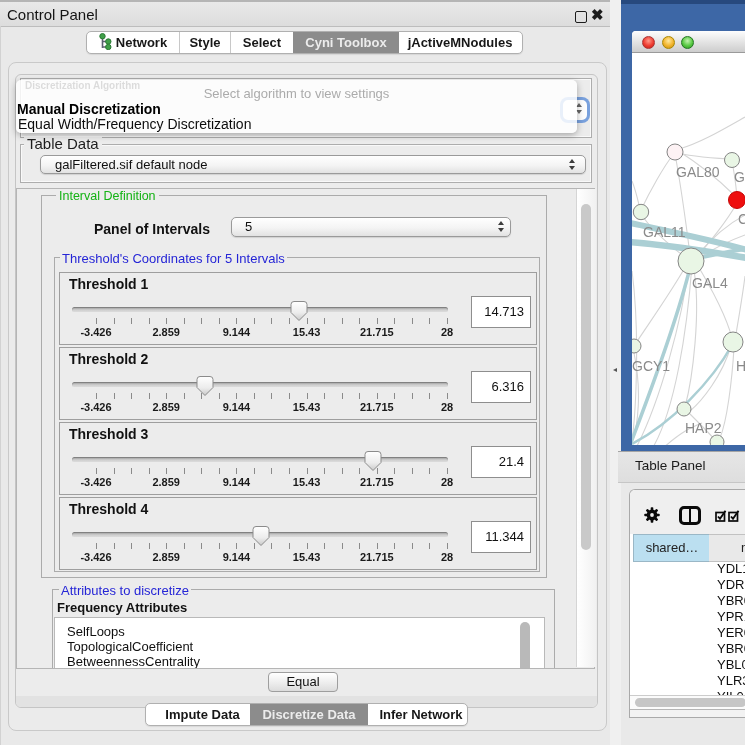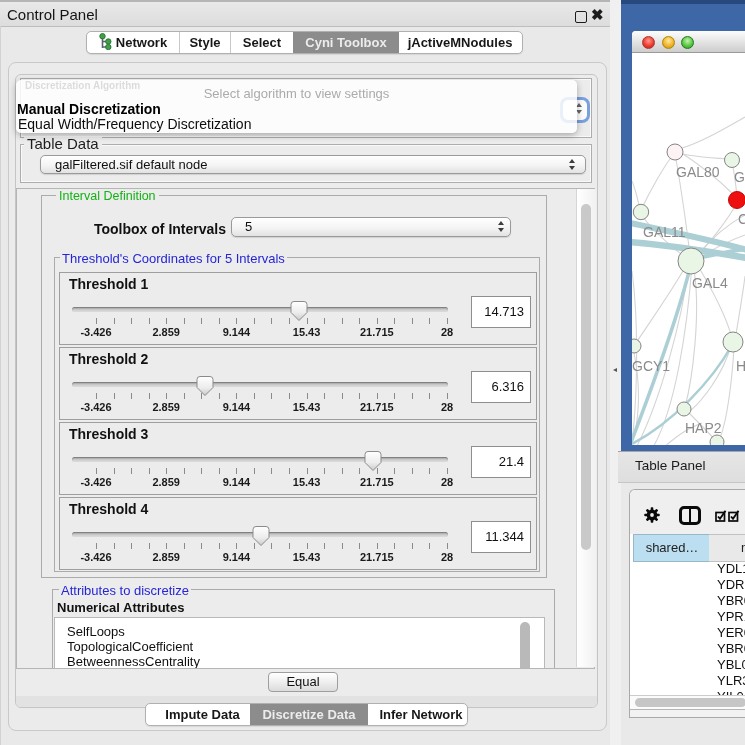--- a/index.html
+++ b/index.html
@@ -63,21 +63,21 @@
 </div>
 
 <div class="ab" style="left:16px;top:188px;width:577px;height:479px;border:1px solid #b5b5b5;background:#ececec;"></div>
 
 <div class="ab" style="left:576px;top:189px;width:19px;height:478px;background:linear-gradient(90deg,#ffffff,#f1f1f1);border-left:1px solid #d5d5d5;"></div>
 <div class="ab" style="left:581px;top:204px;width:10px;height:346px;background:#c9c9c9;border-radius:5px;"></div>
 
 <div class="ab" style="left:41px;top:195px;width:504px;height:381px;border:1px solid #ababab;"></div>
 <div class="ab" style="left:56px;top:189px;background:#ececec;padding:0 3px;font-size:12.5px;color:#13b213;">Interval Definition</div>
 
-<div class="ab" style="left:94px;top:221px;font-size:14px;font-weight:bold;color:#111;">Toolbox of Intervals</div>
+<div class="ab" style="left:94px;top:221px;font-size:14px;font-weight:bold;color:#111;">Panel of Intervals</div>
 <div class="combo" style="left:231px;top:217px;width:278px;height:18px;">
   <div class="ab" style="left:13px;top:1px;font-size:13px;color:#101010;line-height:16px;">5</div>
   <div class="carr up" style="right:6px;top:2.5px;"></div>
   <div class="carr dn" style="right:6px;top:9.5px;"></div>
 </div>
 
 <div class="ab" style="left:54px;top:257px;width:484px;height:313px;border:1px solid #ababab;"></div>
 <div class="ab" style="left:60px;top:251px;background:#ececec;padding:0 2px;font-size:13px;color:#2525d6;">Threshold's Coordinates for 5 Intervals</div>
 
 <div class="thpanel" style="top:272px;">
@@ -164,21 +164,21 @@
           <stop offset="1" stop-color="#c9c9c9"></stop>
         </linearGradient>
       </defs>
       <path d="M2,4.5 Q2,1.5 5,1.5 L15,1.5 Q18,1.5 18,4.5 L18,12.5 L10,20.5 L2,12.5 Z" fill="url(#tg3)" stroke="#8b8b8b" stroke-width="1"></path>
     </svg>
   <div class="vbox">11.344</div>
 </div>
 
 <div class="ab" style="left:52px;top:589px;width:501px;height:78px;border:1px solid #ababab;border-bottom:none;"></div>
 <div class="ab" style="left:59px;top:583px;background:#ececec;padding:0 2px;font-size:13px;color:#2525d6;">Attributes to discretize</div>
-<div class="ab" style="left:57px;top:600px;font-size:13px;font-weight:bold;color:#111;">Numerical Attributes</div>
+<div class="ab" style="left:57px;top:600px;font-size:13px;font-weight:bold;color:#111;">Frequency Attributes</div>
 <div class="ab" style="left:54px;top:617px;width:489px;height:50px;background:#fff;border:1px solid #b9b9b9;border-bottom:none;overflow:hidden;">
   <div style="padding:6px 0 0 12px;font-size:13px;color:#101010;line-height:15.2px;">SelfLoops<br>TopologicalCoefficient<br>BetweennessCentrality</div>
   <div class="ab" style="right:14px;top:4px;width:10px;height:60px;background:#b9b9b9;border-radius:5px;"></div>
 </div>
 
 <div class="ab" style="left:268px;top:672px;width:68px;height:18px;background:linear-gradient(180deg,#ffffff,#ededed 55%,#dcdcdc);border:1px solid #9e9e9e;border-radius:4px;font-size:13px;color:#111;text-align:center;line-height:18px;">Equal</div>
 
 <div class="ab" style="left:145px;top:703px;width:321px;height:21px;background:#fff;border:1px solid #b0b0b0;border-radius:5px;box-shadow:0 1px 1px rgba(0,0,0,.08);overflow:hidden;white-space:nowrap;">
   <div class="tseg" style="width:95px;height:21px;line-height:21px;padding-left:9px;">Impute Data</div><div class="tseg" style="width:118px;height:21px;line-height:21px;background:#8c8c8c;color:#ececec;">Discretize Data</div><div class="tseg" style="width:106px;height:21px;line-height:21px;">Infer Network</div>
 </div>

